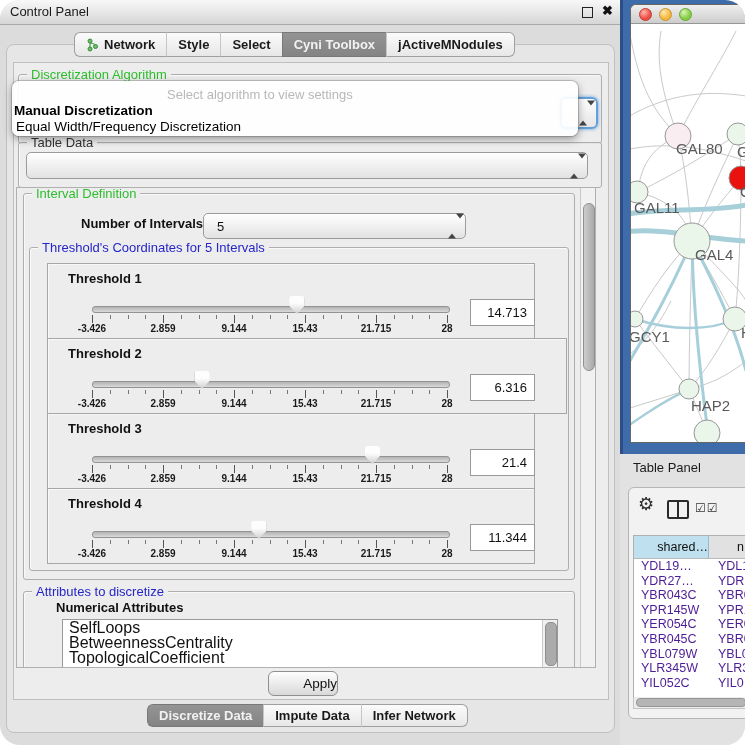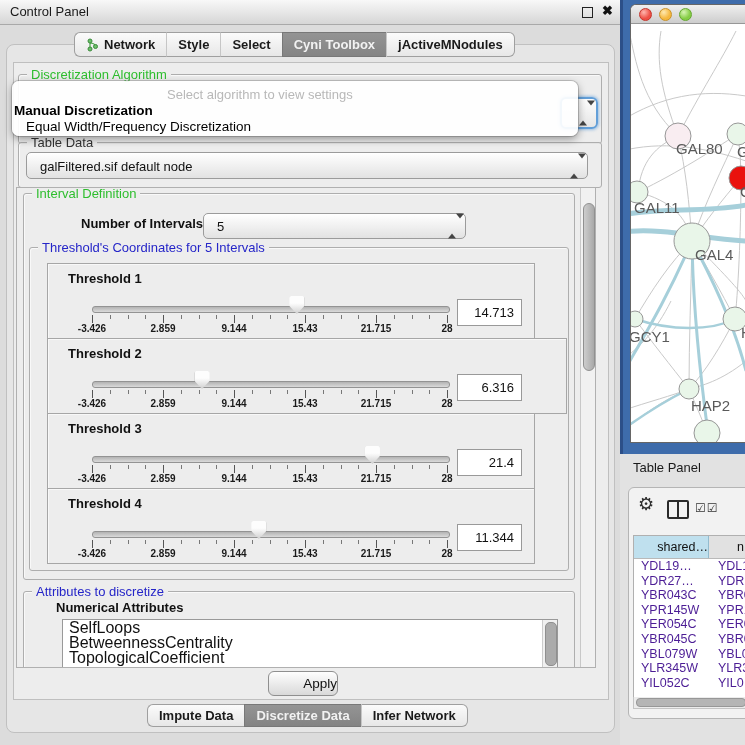--- a/index.html
+++ b/index.html
@@ -1,17 +1,17 @@
 <!DOCTYPE html>
 <html><head>
 <meta charset="utf-8">
 <style>
   html,body{margin:0;padding:0;}
   .screen{position:relative;width:745px;height:745px;background:#dcdcdc;overflow:hidden;
-    font-family:"Liberation Sans",sans-serif;font-size:13px;color:#111;}
+    font-family:"Liberation Sans",sans-serif;font-size:13px;color:#111;border-radius:20px;}
   
   .cp-titlebar{position:absolute;left:0;top:0;width:620px;height:24px;
     background:linear-gradient(#f8f8f8,#d6d6d6);border-bottom:1px solid #a9a9a9;}
   .cp-title{position:absolute;left:10px;top:0;line-height:24px;color:#1a1a1a;}
   .float-btn{position:absolute;right:27px;top:7px;width:9px;height:9px;border:1.6px solid #222;}
   .close-btn{position:absolute;right:7px;top:3px;font-size:13px;font-weight:bold;color:#111;}
   .cp-outer{position:absolute;left:6px;top:44px;width:607px;height:687px;background:#e6e6e6;
     border:1px solid #c0c0c0;border-radius:8px;}
   .cp-inner{position:absolute;left:13px;top:62px;width:594px;height:636px;background:#ededed;
     border:1px solid #bfbfbf;}
@@ -43,21 +43,21 @@
     border-top:5px solid #444;}
   .focus-cap{position:absolute;left:560px;top:97px;width:34px;height:28px;border-radius:6px;
     background:linear-gradient(#fdfdfd,#e6e6e6);border:2px solid #639fd8;
     box-shadow:0 0 3px 1px rgba(100,160,220,.6);z-index:10;}
   
   .popup{position:absolute;left:12px;top:81px;width:566px;height:55px;z-index:50;
     background:rgba(255,255,255,.92);border-radius:7px;
     box-shadow:0 3px 9px rgba(0,0,0,.38),0 0 0 1px rgba(120,120,120,.35);}
   .popup .ph{position:absolute;left:155px;top:6px;font-size:13px;color:#b8b8b8;}
   .popup .it1{position:absolute;left:2px;top:22px;font-size:13.5px;font-weight:bold;color:#000;}
-  .popup .it2{position:absolute;left:14px;top:38px;font-size:13.5px;color:#000;}
+  .popup .it2{position:absolute;left:4px;top:38px;font-size:13.5px;color:#000;}
   
   .viewport{position:absolute;left:16px;top:187px;width:578px;height:479px;background:#ededed;
     border:1px solid #b0b0b0;overflow:hidden;}
   .vscroll{position:absolute;right:0;top:0;bottom:0;width:14px;background:#f1f1f1;
     border-left:1px solid #c8c8c8;}
   .vthumb{position:absolute;left:1.5px;top:15px;width:10px;height:166px;border-radius:6px;
     background:linear-gradient(90deg,#cdcdcd,#a8a8a8);border:1px solid #909090;}
   .bold{font-weight:bold;}
   .lbl{position:absolute;white-space:nowrap;}
   
@@ -67,21 +67,21 @@
   .slider-track{position:absolute;left:44px;top:42px;width:356px;height:5px;border-radius:3px;
     background:linear-gradient(#b3b3b3,#dadada);border:1px solid #939393;}
   .slider-thumb{position:absolute;top:32px;width:15px;height:18px;
     background:linear-gradient(#fdfdfd 40%,#cfcfcf);filter:drop-shadow(0 0 1px #777);
     clip-path:polygon(0 10%,10% 0,90% 0,100% 10%,100% 55%,50% 100%,0 55%);}
   .ticks{position:absolute;left:0;top:0;}
   .tick{position:absolute;top:51px;width:1px;height:8px;background:#555;}
   .tick.minor{height:4px;background:#777;}
   .ticklabs{position:absolute;left:0;top:0;}
   .ticklab{position:absolute;top:59px;transform:translateX(-50%);font-size:10px;font-weight:bold;color:#1a1a1a;}
-  .th-value{position:absolute;left:409px;top:35px;width:56px;height:25px;background:#fff;
+  .th-value{position:absolute;left:422px;top:35px;width:56px;height:25px;background:#fff;
     border:1px solid #999;line-height:25px;text-align:right;padding-right:7px;box-sizing:content-box;}
   
   .attr-list{position:absolute;left:45px;top:431px;width:494px;height:60px;background:#fff;
     border:1px solid #999;overflow:hidden;}
   .attr-item{height:15px;line-height:15px;padding-left:6px;font-size:16px;color:#111;}
   .list-scroll{position:absolute;right:0;top:0;bottom:0;width:14px;background:#f0f0f0;border-left:1px solid #ccc;}
   .list-thumb{position:absolute;left:1.5px;top:2px;width:10px;height:42px;border-radius:5px;
     background:#ababab;border:1px solid #8f8f8f;}
   .btn{position:absolute;background:linear-gradient(#fefefe,#d9d9d9);border:1px solid #8f8f8f;
     border-radius:6px;text-align:right;font-size:13.5px;color:#111;}
@@ -164,21 +164,20 @@
     <span class="gtitle green" style="background:#ededed;">Discretization Algorithm</span>
   </div>
   <div class="focus-cap">
     <span class="spin"><span class="up"></span><span class="dn"></span></span>
   </div>
 
   <div class="group" style="left:18px;top:142px;width:582px;height:44px;">
     <span class="gtitle plain">Table Data</span>
   </div>
   <div class="combo" style="left:26px;top:152px;width:560px;height:25px;">
-    <span class="val">galFiltered.sif default node</span>
     <span class="spin"><span class="up"></span><span class="dn"></span></span>
   </div>
 
   <div class="viewport">
 
     <div class="group" style="left:6px;top:5px;width:550px;height:385px;background:#ededed;">
       <span class="gtitle green">Interval Definition</span>
     </div>
 
     <span class="lbl bold" style="left:64px;top:28px;">Number of Intervals</span>
@@ -354,25 +353,25 @@
       </div>
 
     <div class="vscroll">
       <div class="vthumb"></div>
     </div>
   </div>
 
   <div class="btn" style="left:268px;top:671px;width:68px;height:23px;line-height:23px;">Apply</div>
 
   <div class="tabbar bottom">
+    <div class="tab selected">
+        <span>Discretize Data</span>
+      </div>
     <div class="tab">
         <span>Impute Data</span>
-      </div>
-    <div class="tab selected">
-        <span>Discretize Data</span>
       </div>
     <div class="tab">
         <span>Infer Network</span>
       </div>
   </div>
 
   <div class="popup">
     <span class="ph">Select algorithm to view settings</span>
     <span class="it1">Manual Discretization</span>
     <span class="it2">Equal Width/Frequency Discretization</span>

